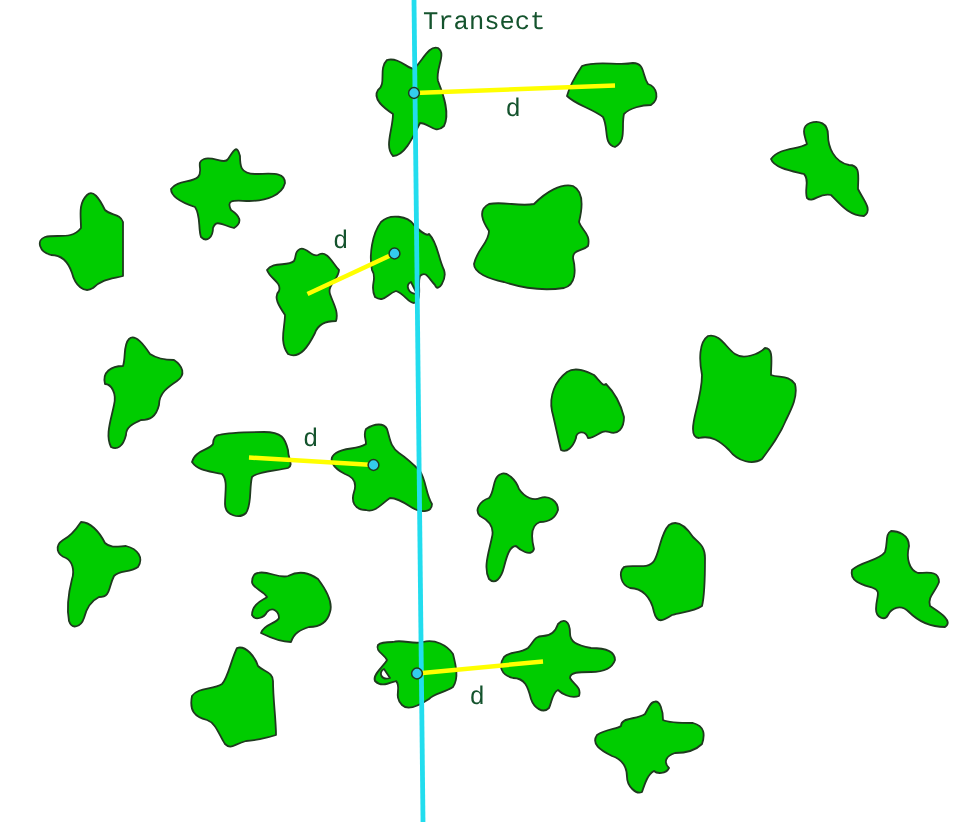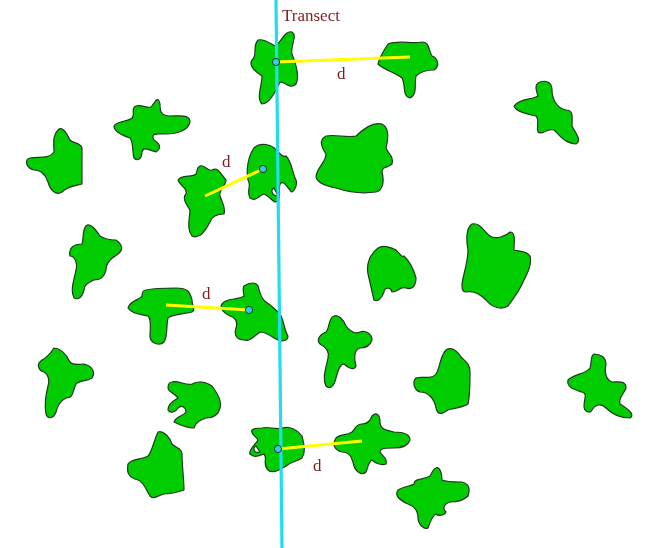--- a/index.html
+++ b/index.html
@@ -2,21 +2,21 @@
 <html><head>
 <meta charset="utf-8">
 <style>
   html, body { margin: 0; padding: 0; background: #ffffff; }
   body { width: 650px; height: 548px; overflow: hidden; position: relative; }
   #canvas { position: absolute; left: 0; top: 0; }
   .blob { fill: #00cc00; stroke: #1f3a1f; stroke-width: 1.2; stroke-linejoin: round; }
   .dist { stroke: #ffff00; stroke-width: 3; stroke-linecap: butt; }
   .transect { stroke: #22ddee; stroke-width: 3.2; }
   .point { fill: #33ccee; stroke: #1f3a1f; stroke-width: 1; }
-  .lbl { position: absolute; font-family: Liberation Serif, serif; color: #7f1d1d; white-space: nowrap; }
+  .lbl { position: absolute; font-family: Liberation Mono, monospace; color: #14532d; white-space: nowrap; }
   .lbl-title { font-size: 17px; }
   .lbl-d { font-size: 17px; }
 </style>
 </head>
 <body>
 
 <svg id="canvas" width="650" height="548" viewBox="0 0 650 548">
 
   <g>
 

